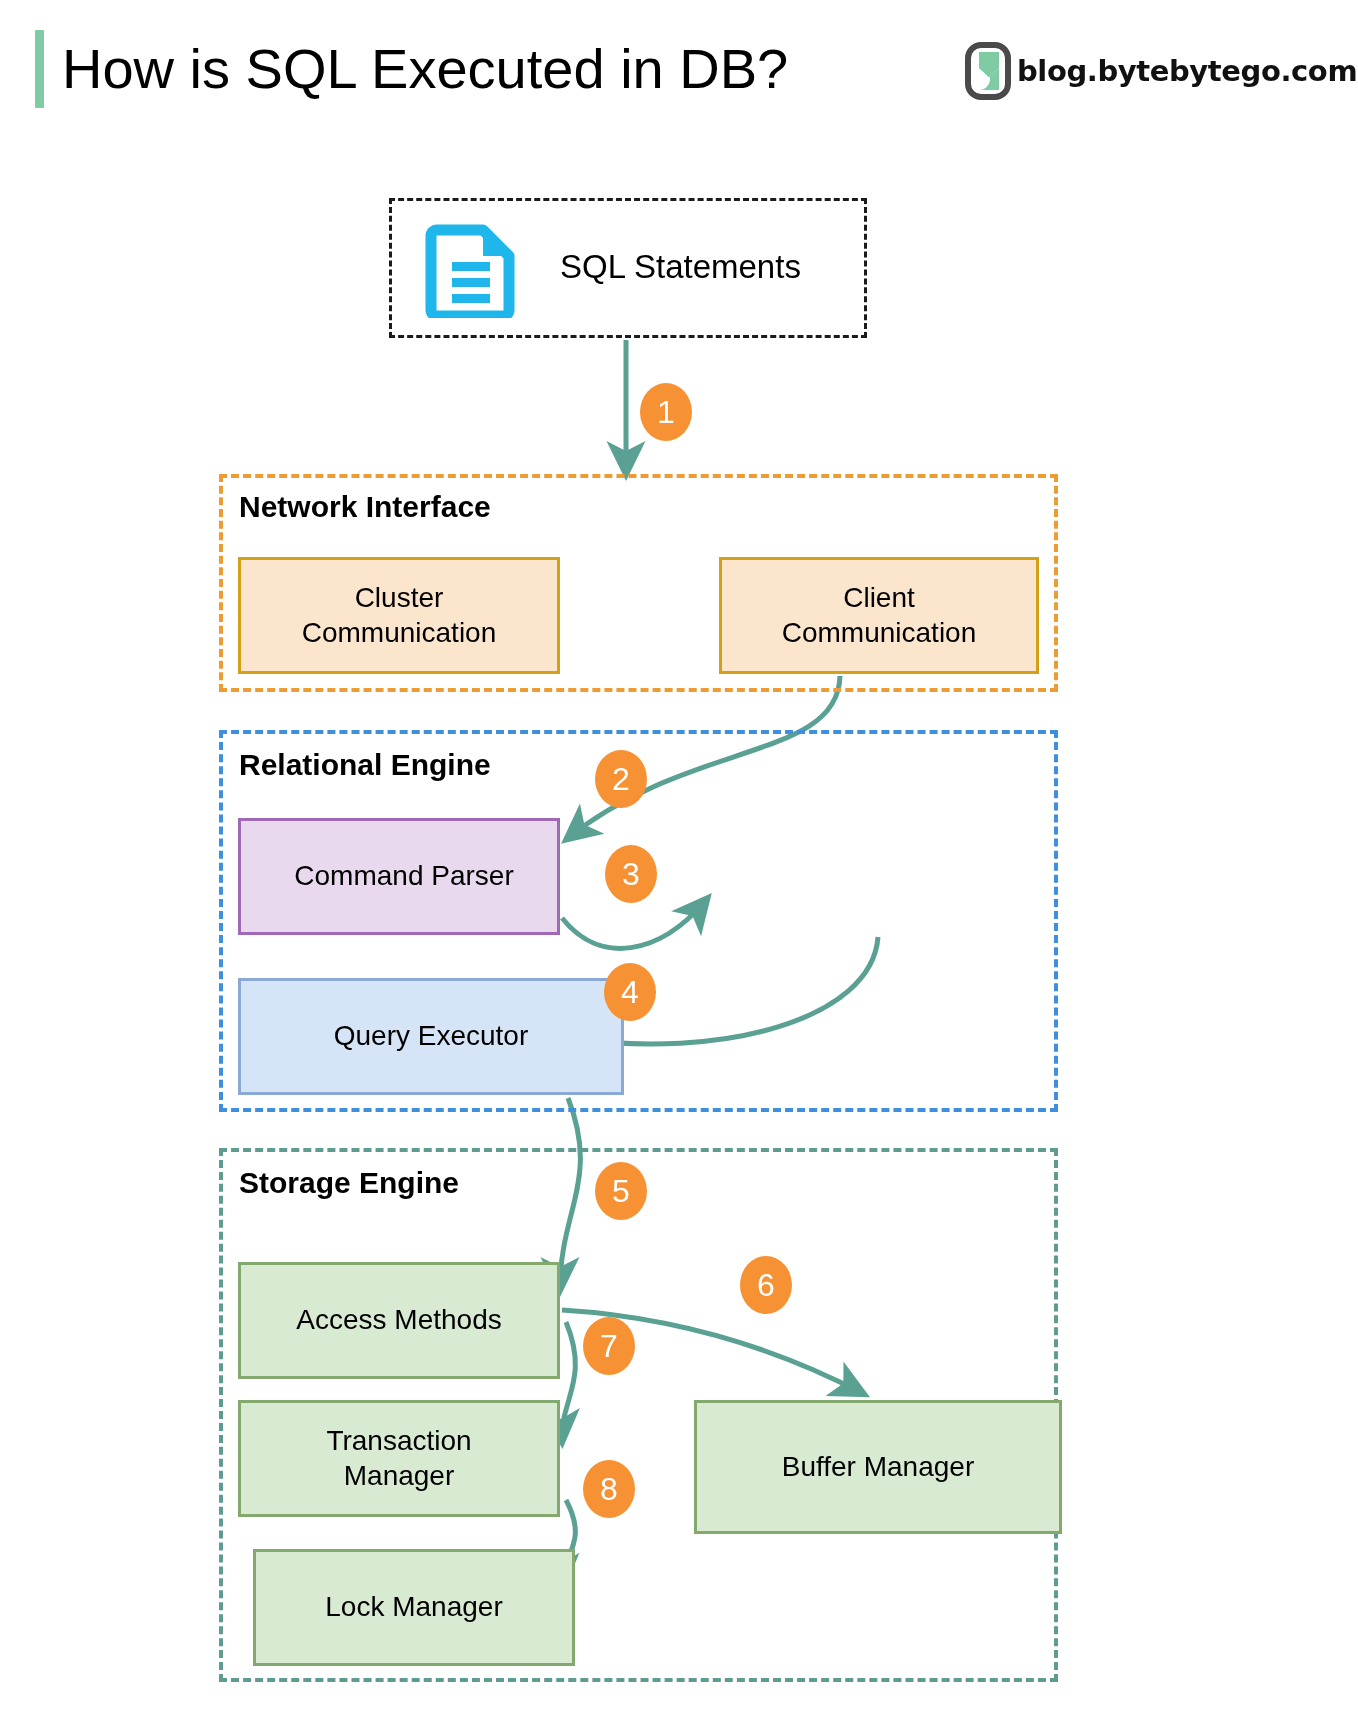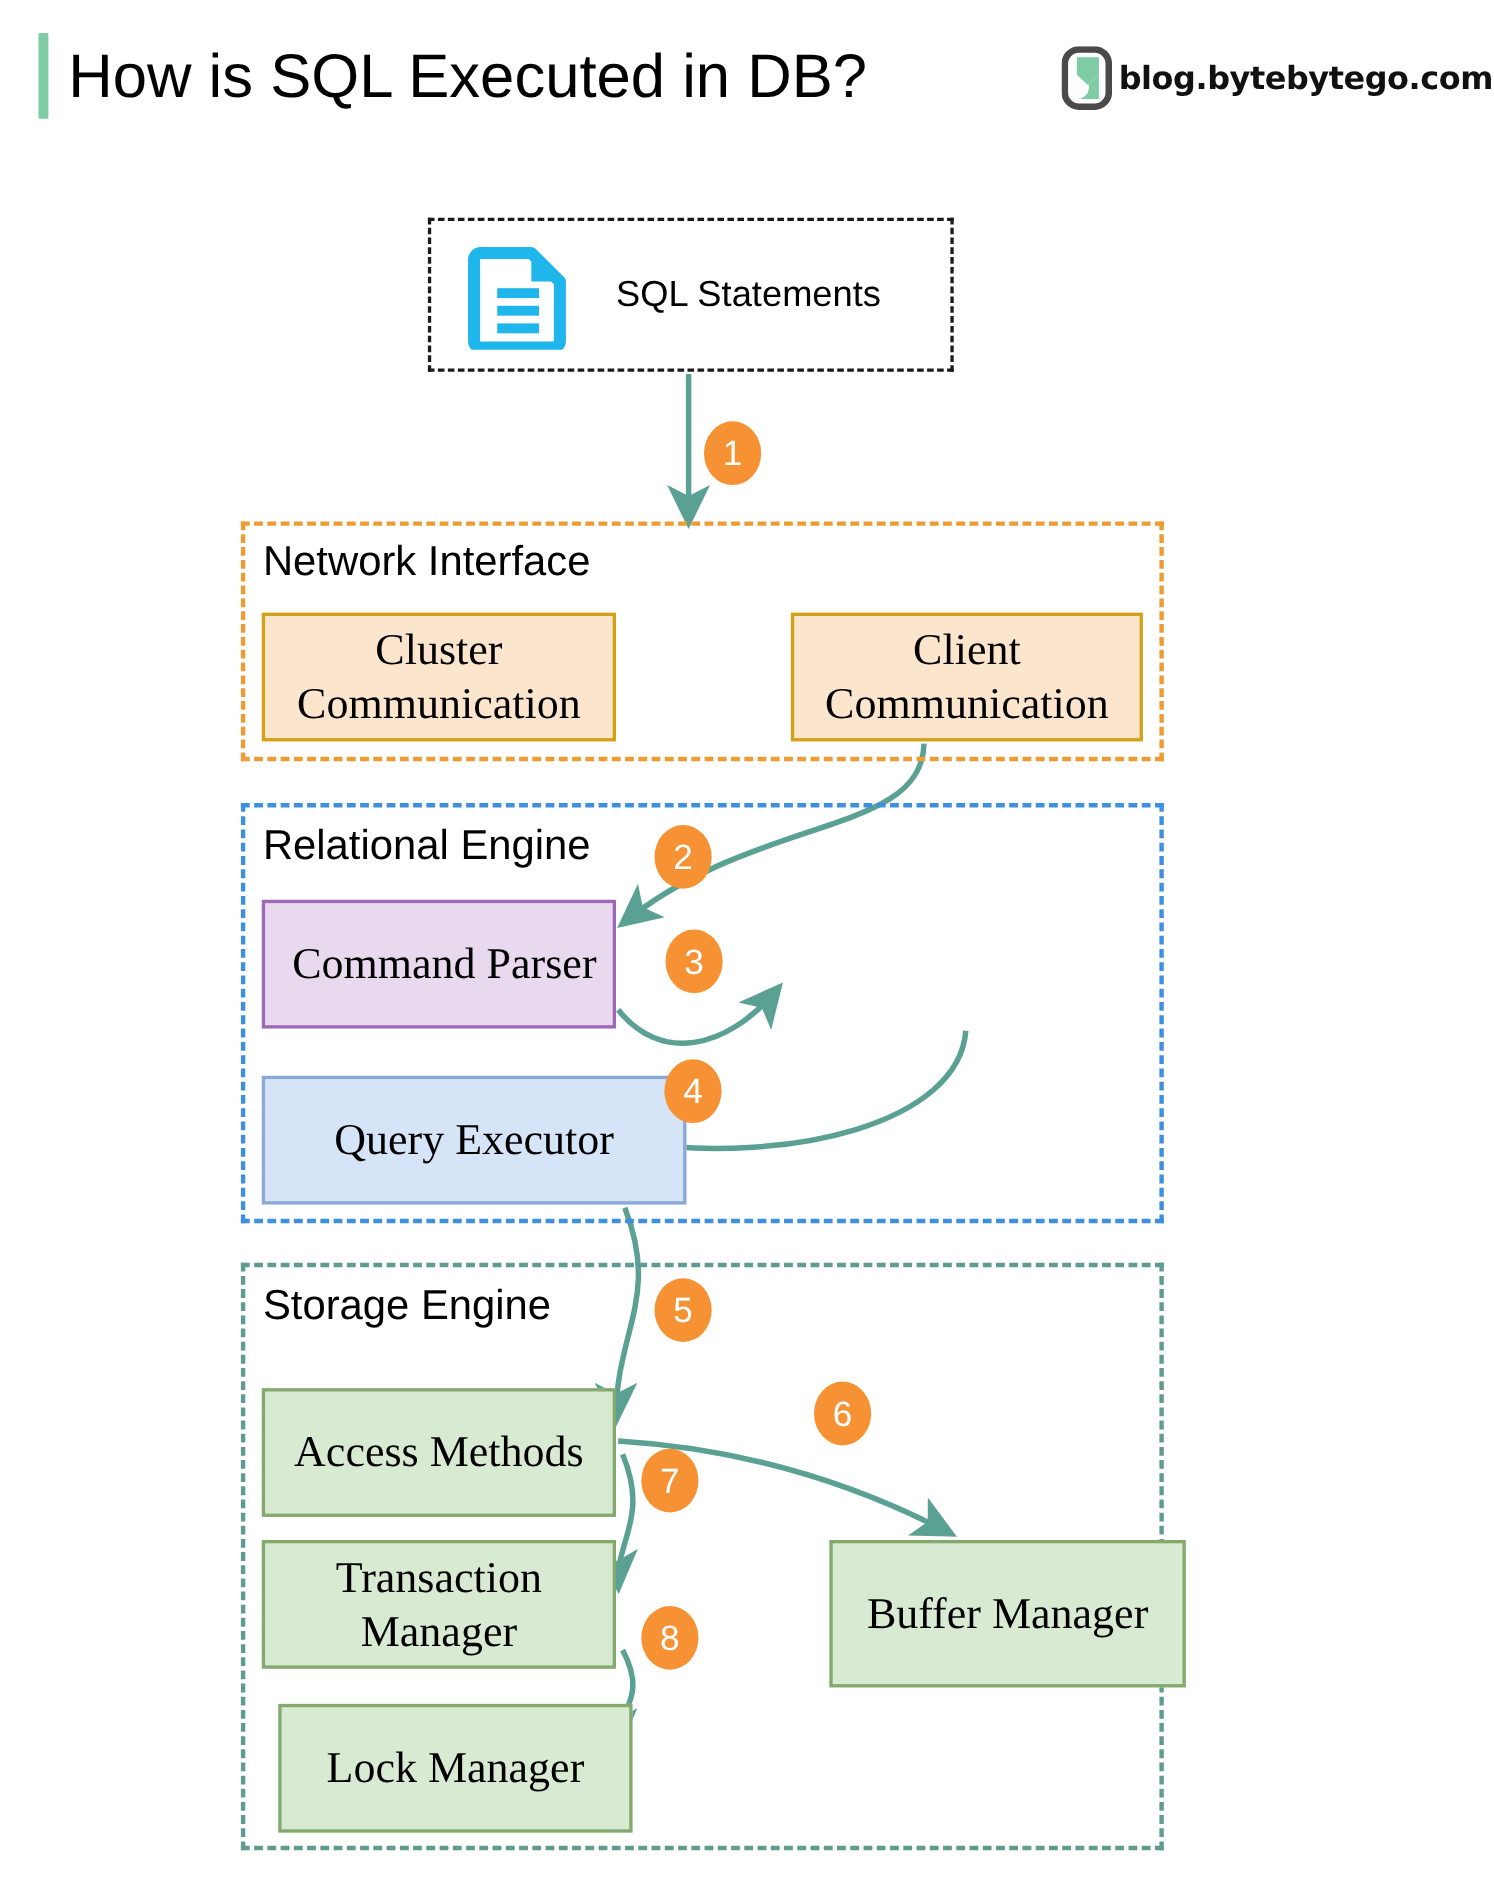--- a/index.html
+++ b/index.html
@@ -12,47 +12,47 @@
   .brand{position:absolute;left:965px;top:42px;display:flex;align-items:center;gap:6px;}
   .brand-logo{width:46px;height:58px;flex:0 0 auto;}
   .brand-text{font-size:29px;color:#111;font-weight:700;letter-spacing:-0.4px;white-space:nowrap;font-family:"DejaVu Sans",sans-serif;}
 
   
   .canvas{position:absolute;left:0;top:0;width:1358px;height:1722px;}
   svg.layer{position:absolute;left:0;top:0;width:1358px;height:1722px;overflow:visible;}
 
   
   .group{position:absolute;box-sizing:border-box;background:transparent;}
-  .group-label{position:absolute;font-size:38px;font-weight:400;color:#000;white-space:nowrap;}
+  .group-label{position:absolute;font-size:30px;font-weight:700;color:#000;white-space:nowrap;}
 
   .grp-net{left:219px;top:474px;width:839px;height:218px;border:4px dashed #ed9b33;}
   .lbl-net{left:239px;top:490px;}
 
   .grp-rel{left:219px;top:730px;width:839px;height:382px;border:4px dashed #3f8fdf;}
   .lbl-rel{left:239px;top:748px;}
 
   .grp-sto{left:219px;top:1148px;width:839px;height:534px;border:4px dashed #5f9b91;}
   .lbl-sto{left:239px;top:1166px;}
 
   
-  .node{position:absolute;box-sizing:border-box;display:flex;align-items:center;justify-content:center;text-align:center;font-size:40px;color:#000;line-height:1.22;padding:4px 10px;font-family:Liberation Serif, serif;}
+  .node{position:absolute;box-sizing:border-box;display:flex;align-items:center;justify-content:center;text-align:center;font-size:28px;color:#000;line-height:1.22;padding:4px 10px;}
 
   .n-orange{background:#fce5cd;border:3px solid #d4a017;}
   .n-purple{background:#e8d9ef;border:3px solid #a169b5;}
   .n-blue{background:#d6e4f7;border:3px solid #8aa9d6;}
   .n-green{background:#d9ead3;border:3px solid #84a96f;justify-content:center;}
 
   .nd-cluster {left:238px;top:557px;width:322px;height:117px;}
   .nd-client  {left:719px;top:557px;width:320px;height:117px;}
   .nd-parser  {left:238px;top:818px;width:322px;height:117px;padding-left:20px;}
   .nd-optim   {left:715px;top:818px;width:324px;height:117px;}
   .nd-exec    {left:238px;top:978px;width:386px;height:117px;}
   .nd-access  {left:238px;top:1262px;width:322px;height:117px;}
   .nd-trans   {left:238px;top:1400px;width:322px;height:117px;}
-  .nd-buffer  {left:754px;top:1400px;width:324px;height:134px;}
+  .nd-buffer  {left:694px;top:1400px;width:368px;height:134px;}
   .nd-lock    {left:238px;top:1549px;width:322px;height:117px;margin-left:15px;}
 
   
   .sql-box{position:absolute;left:389px;top:198px;width:478px;height:140px;border:3px dashed #1b1b1b;box-sizing:border-box;display:flex;align-items:center;}
   .sql-icon{position:absolute;left:425px;top:222px;width:96px;height:96px;}
   .sql-label{position:absolute;left:560px;top:248px;font-size:33px;color:#000;white-space:nowrap;}
 
   
   .badge{position:absolute;width:52px;height:58px;border-radius:50%;background:#f79234;color:#fff;font-size:32px;display:flex;align-items:center;justify-content:center;box-sizing:border-box;}
 </style>

